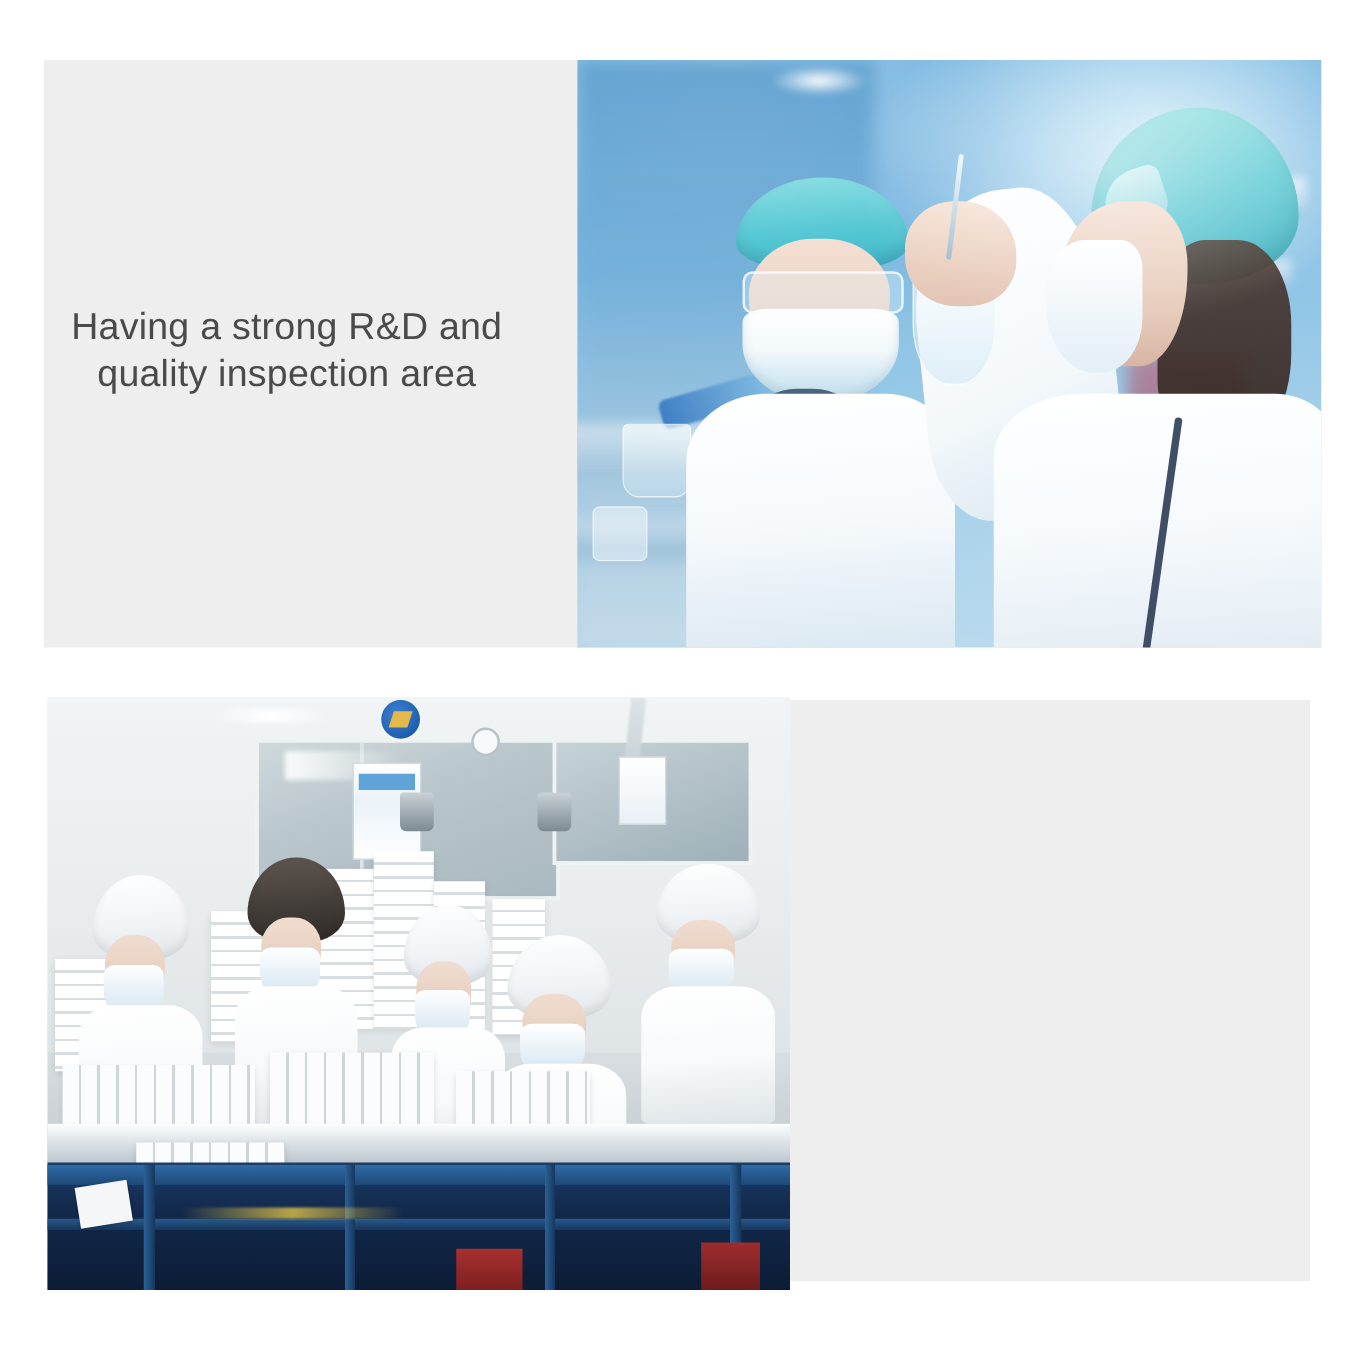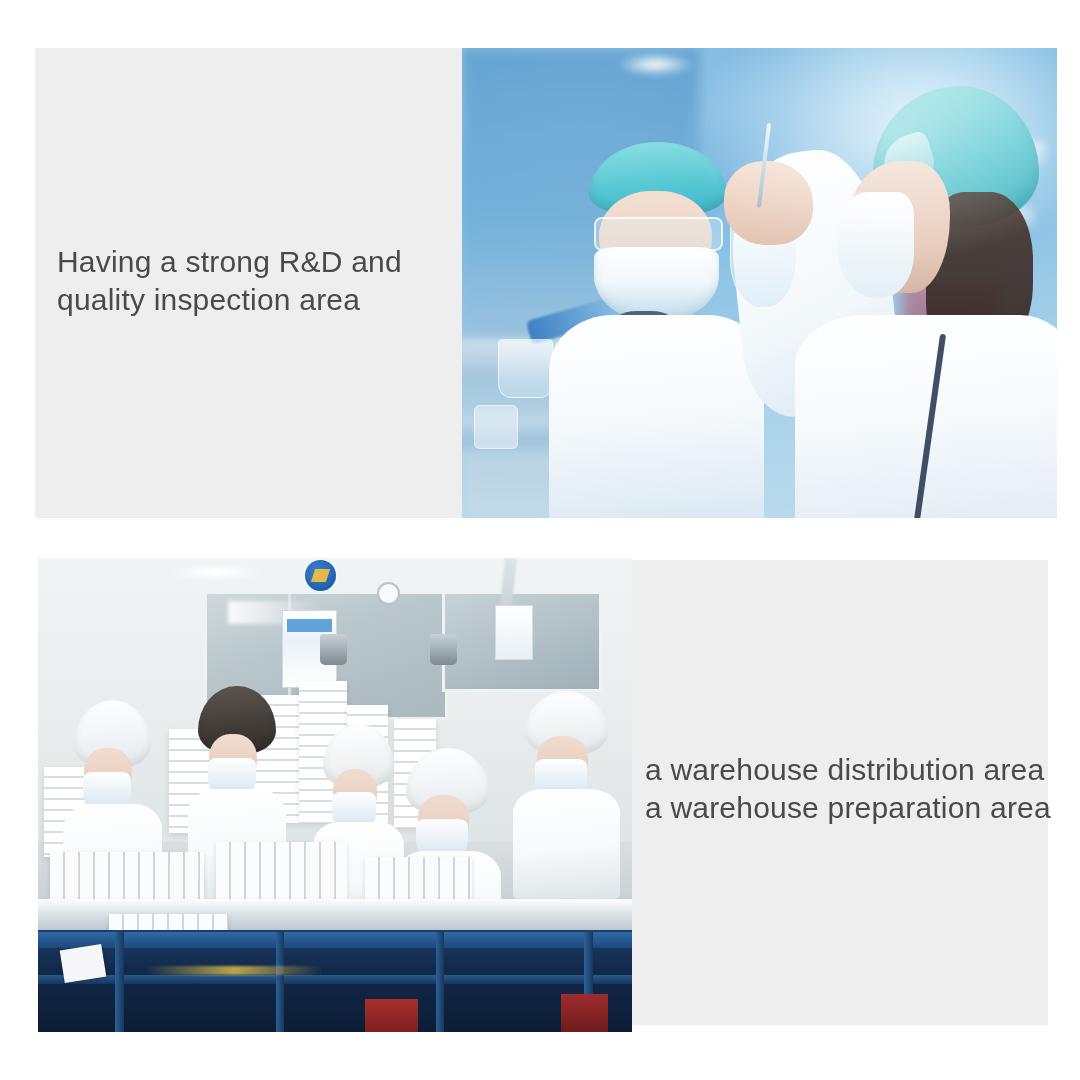--- a/index.html
+++ b/index.html
@@ -34,20 +34,21 @@
 
   
   .caption {
     position: absolute;
     color: #4a4a4a;
     font-size: 30px;
     line-height: 1.28;
     letter-spacing: 0.2px;
     font-weight: 300;
     white-space: nowrap;
+    text-align: center;
   }
   .caption .line { display: block; }
 
   
   #panel-top-left {
     left: 35px; top: 48px;
     width: 430px; height: 470px;
   }
   #caption-top {
     left: 57px; top: 243px;
@@ -537,18 +538,14 @@
     <div class="leg l3"></div>
     <div class="leg l4"></div>
     <div class="floorstripe"></div>
     <div class="red1"></div>
     <div class="red2"></div>
     <div class="paper"></div>
   </div>
 
   <div class="panel-gray" id="panel-bottom-right"></div>
 
-  <div class="caption" id="caption-bottom">
-    <span class="line">a warehouse distribution area</span>
-    <span class="line">a warehouse preparation area</span>
-  </div>
 
 </div>
 
 </body></html>

